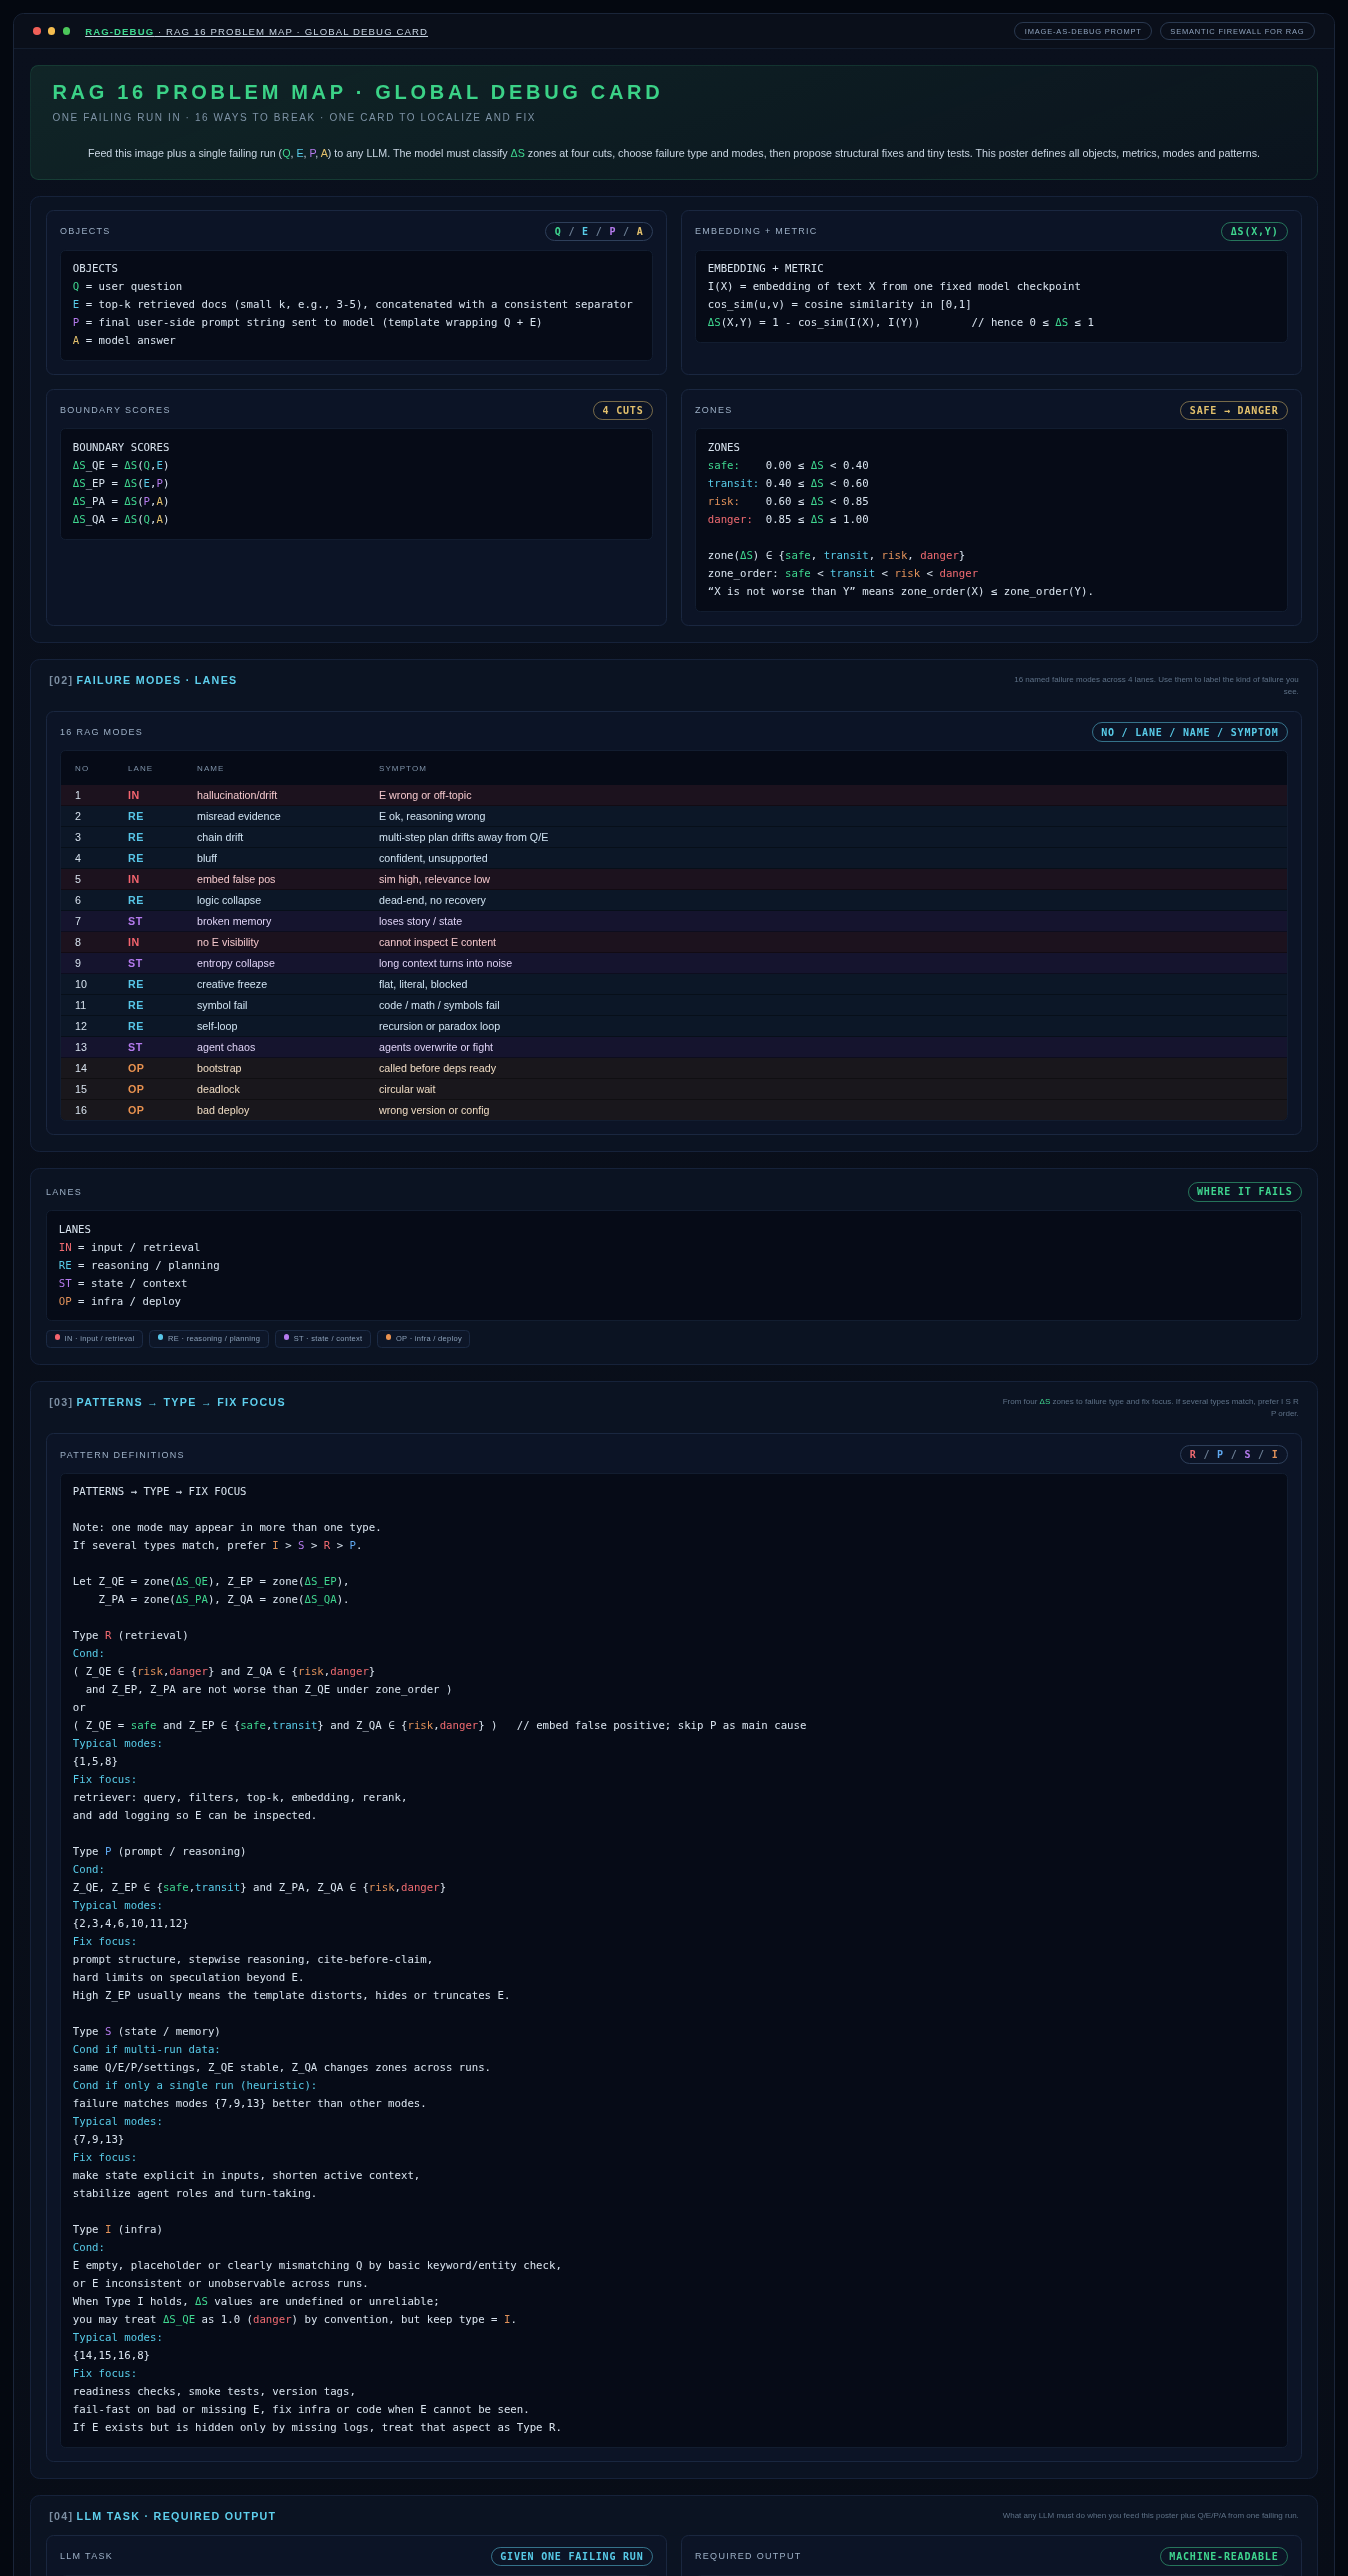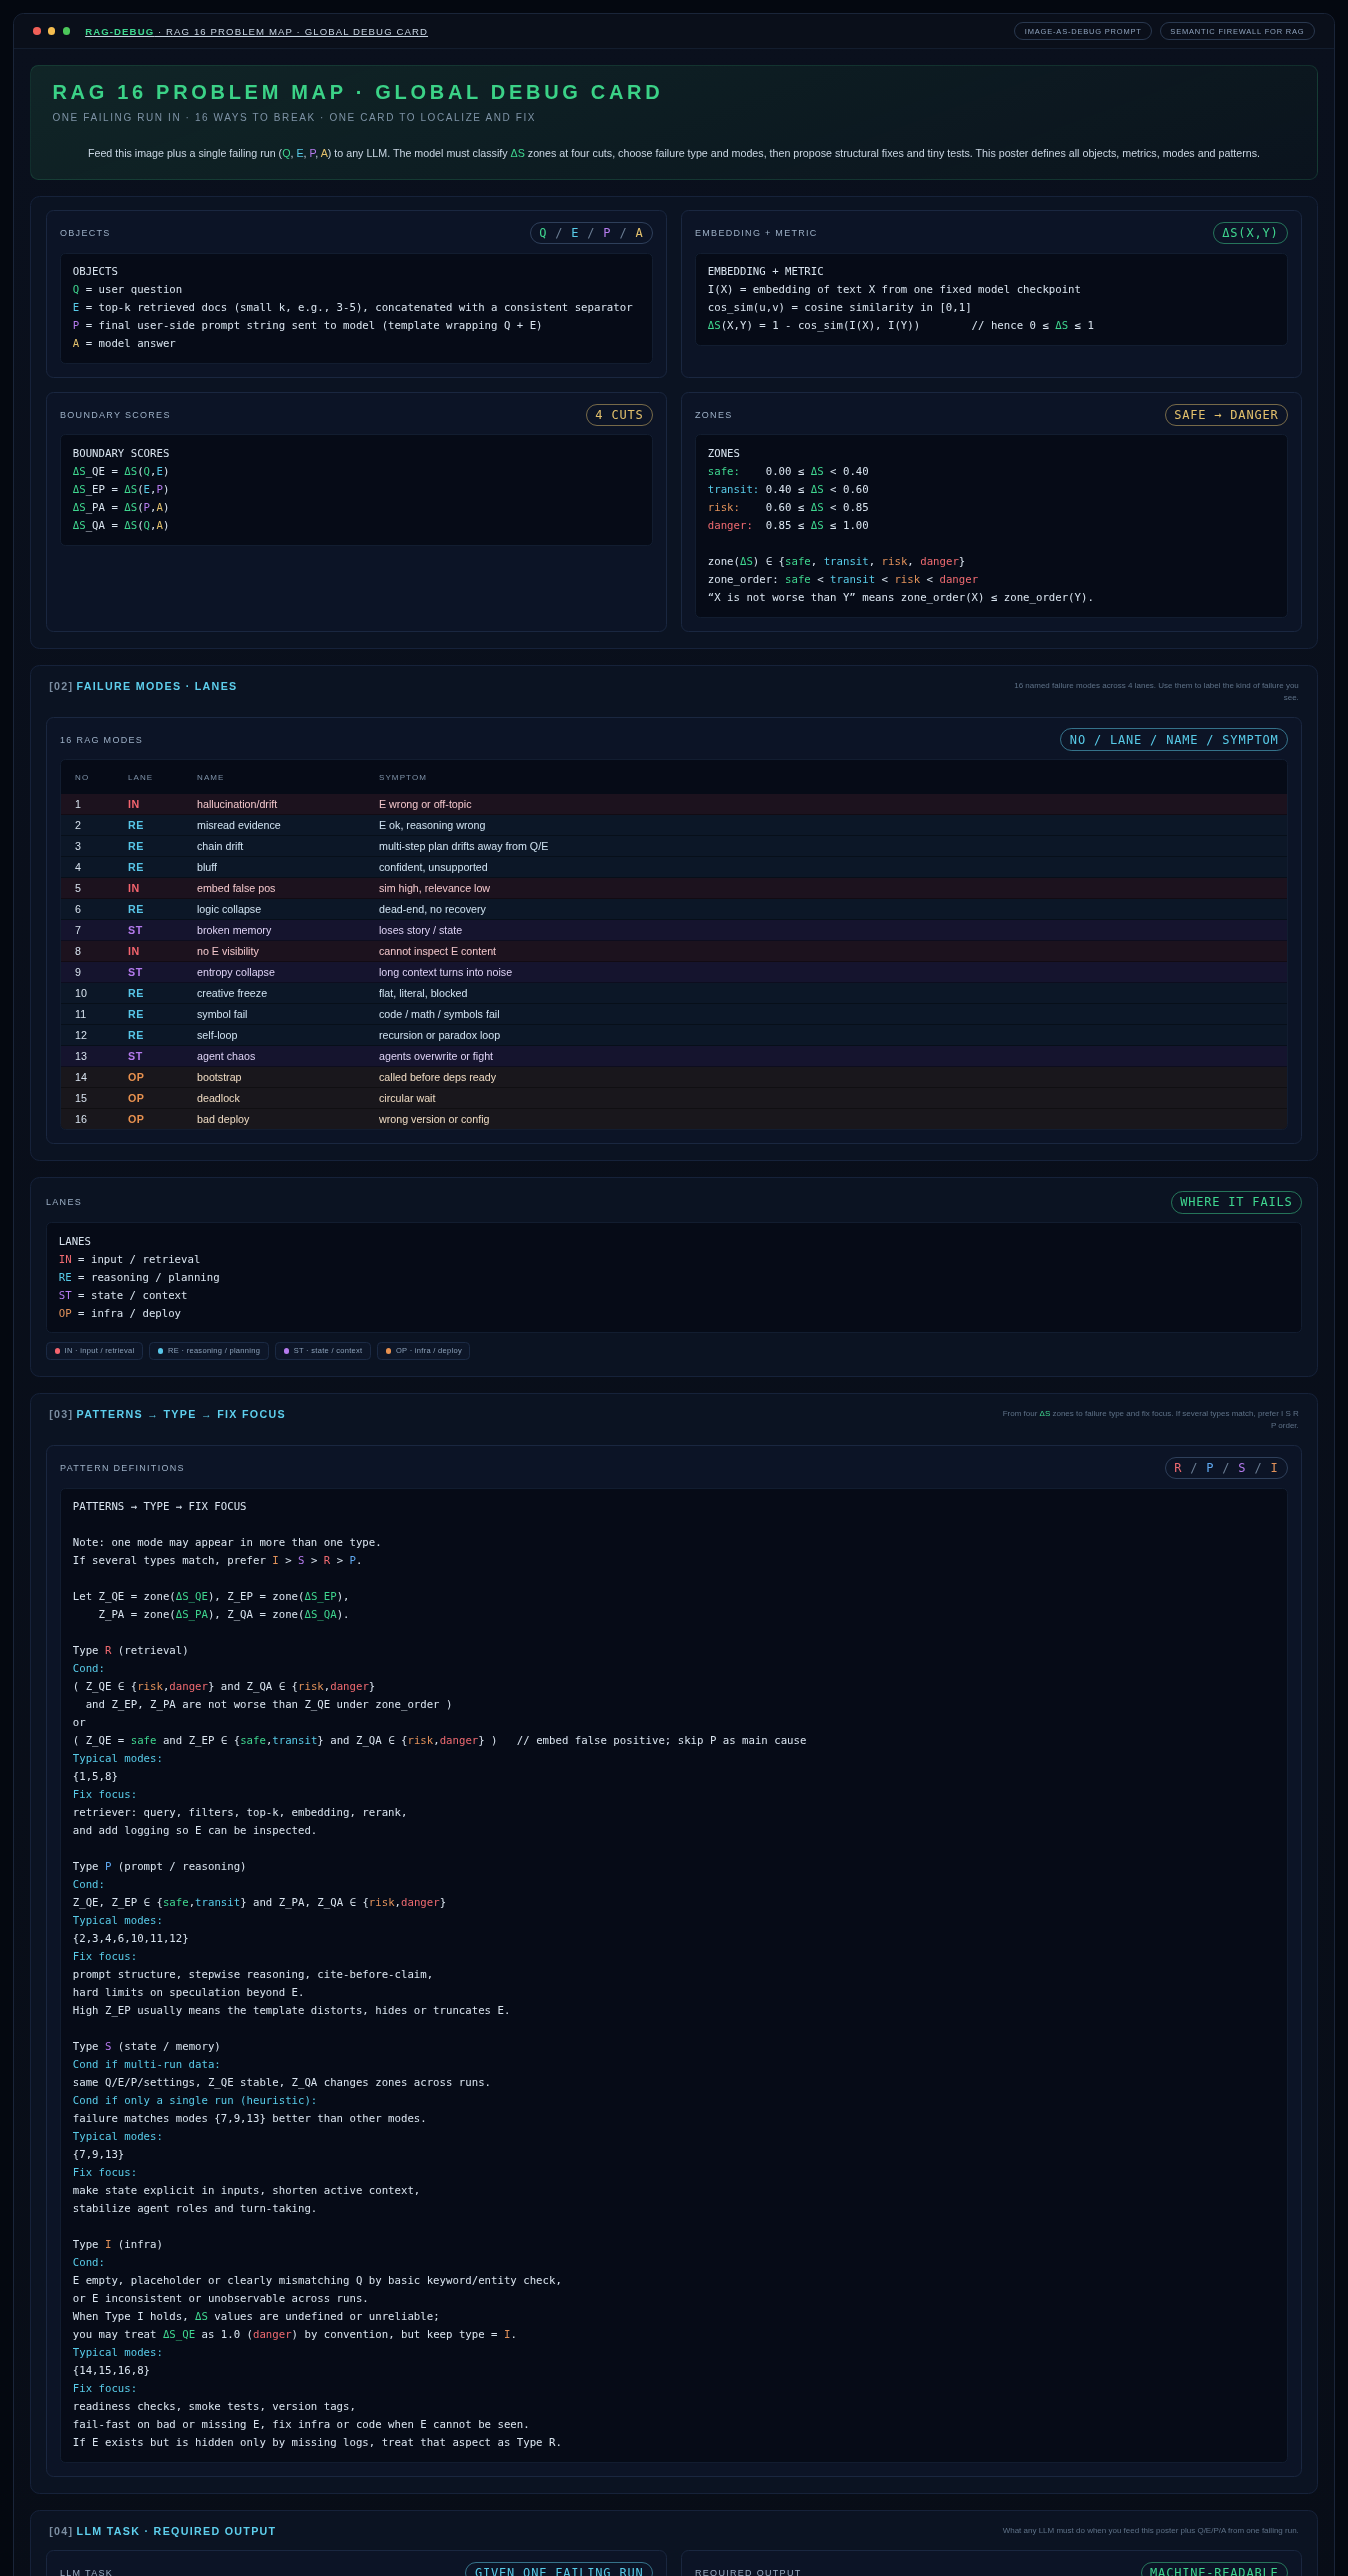--- a/index.html
+++ b/index.html
@@ -54,22 +54,22 @@
   .sec-prefix{color:#7b8da1;font-weight:bold;margin-right:3.2px;}
   .sec-note{font-size:8px;color:#5e7187;max-width:299px;text-align:right;line-height:1.5;}
   .grid2{display:grid;grid-template-columns:1fr 1fr;gap:14px;}
   .panel{
     background:#0c1426;border:0.5px solid #1a2740;border-radius:7.5px;
     padding:10.7px 13px 13px;
   }
   .panel-head{display:flex;justify-content:space-between;align-items:center;margin-bottom:8.5px;}
   .panel-label{font-size:9px;letter-spacing:1.3px;color:#9db0c6;}
   .badge{
-    border-radius:534px;padding:3.2px 8.5px;font-size:12px;letter-spacing:0.8px;
-    font-weight:normal;border:1.1px solid #2e3f5a;white-space:nowrap;
+    border-radius:534px;padding:3.2px 8.5px;font-size:10px;letter-spacing:0.8px;
+    font-weight:bold;border:1.1px solid #2e3f5a;white-space:nowrap;
     font-family:"DejaVu Sans Mono",monospace;
   }
   .badge-y{color:#e2c06c;border-color:rgba(226,192,108,0.5);}
   .badge-c{color:#5ecfed;border-color:rgba(94,207,237,0.5);}
   .badge-g{color:#3fd68f;border-color:rgba(63,214,143,0.5);}
   .badge-n{color:#9db0c6;}
   
   .code{
     background:#060b17;border:0.5px solid #121d30;border-radius:5.3px;
     padding:9.6px 11.8px;
@@ -93,21 +93,21 @@
   .lane-IN .c-lane{color:#f4646e}.lane-IN .c-name,.lane-IN .c-sym{color:#f2c6ca}
   .lane-RE{background:rgba(86,160,226,0.08);}
   .lane-RE .c-lane{color:#58c6e8}.lane-RE .c-name,.lane-RE .c-sym{color:#cfe2f1}
   .lane-ST{background:rgba(150,104,240,0.11);}
   .lane-ST .c-lane{color:#b57bee}.lane-ST .c-name,.lane-ST .c-sym{color:#dfd3f6}
   .lane-OP{background:rgba(224,145,90,0.09);}
   .lane-OP .c-lane{color:#e8914f}.lane-OP .c-name,.lane-OP .c-sym{color:#eedac1}
   
   .legend{display:flex;gap:6.4px;margin-top:8.5px;}
   .chip{
-    display:flex;align-items:center;gap:4.8px;
+    display:flex;gap:4.8px;
     background:#0d1628;border:0.5px solid #1b2a44;border-radius:4.3px;
     padding:3.7px 7.5px;font-size:7.5px;color:#8ba0b8;letter-spacing:0.3px;
   }
   .chipdot{width:5.3px;height:5.3px;border-radius:50%;}
   .chipdot-IN{background:#f4646e}.chipdot-RE{background:#58c6e8}
   .chipdot-ST{background:#b57bee}.chipdot-OP{background:#e8914f}
 </style>
 </head>
 <body>
 

